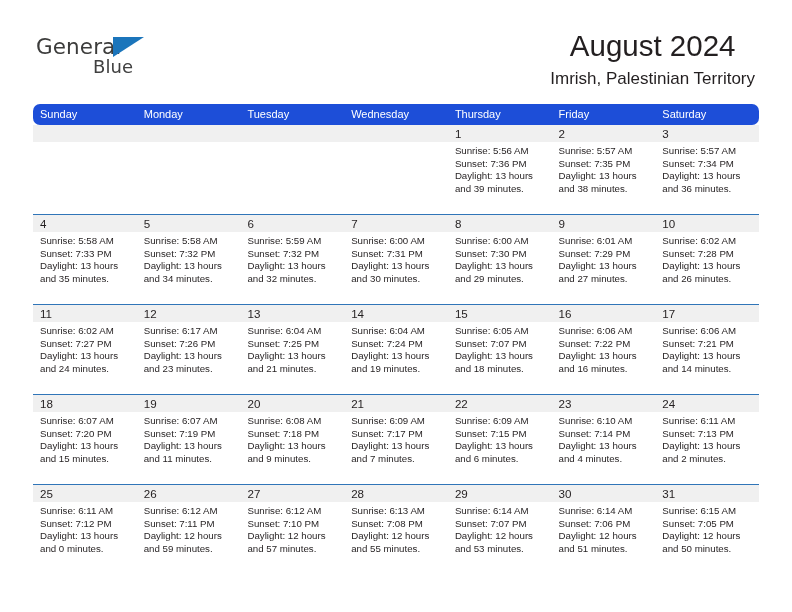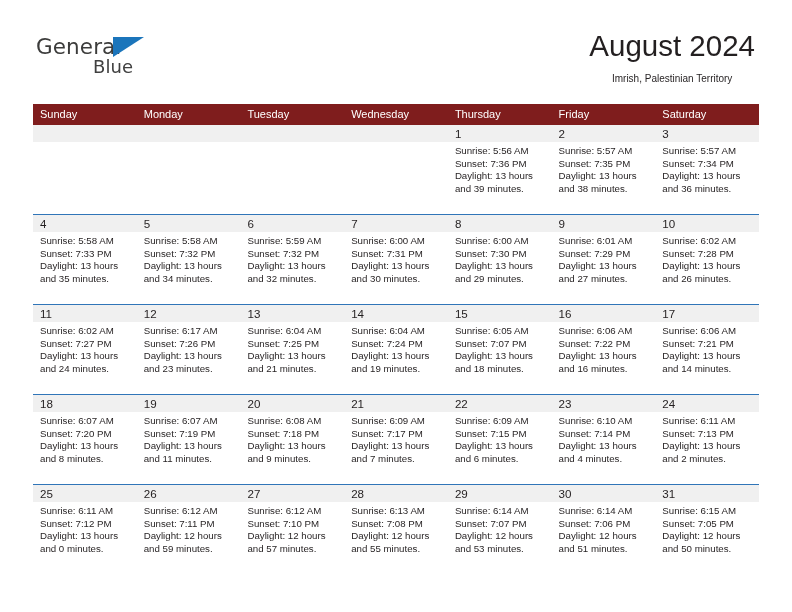--- a/index.html
+++ b/index.html
@@ -71,41 +71,42 @@
     text-align: center;
   }
   .cal-title {
     font-size: 29.5px;
     font-weight: 400;
     color: #231f20;
     line-height: 36px;
     white-space: nowrap;
   }
   .cal-subtitle {
-    font-size: 10px;
+    font-size: 17px;
     font-weight: 400;
     color: #231f20;
     line-height: 22px;
     margin-top: 4px;
     white-space: nowrap;
   }
 
   
   .calendar {
     position: absolute;
     left: 33px;
     top: 104px;
     width: 726px;
   }
 
   .weekday-row {
     display: flex;
     width: 100%;
-    background: #7f1d1d;
+    background: #1d4ed8;
     height: 21px;
+    border-radius: 7px;
   }
   .weekday-cell {
     flex: 1 1 0;
     color: #ffffff;
     font-size: 11px;
     line-height: 21px;
     padding-left: 7px;
     white-space: nowrap;
     overflow: hidden;
   }
@@ -373,21 +374,21 @@
       </div>
     </div>
 
     <div class="week-row">
       <div class="day-cell">
         <div class="day-number-strip">18</div>
         <div class="day-info">
           <div>Sunrise: 6:07 AM</div>
           <div>Sunset: 7:20 PM</div>
           <div>Daylight: 13 hours</div>
-          <div>and 8 minutes.</div>
+          <div>and 15 minutes.</div>
         </div>
       </div>
       <div class="day-cell">
         <div class="day-number-strip">19</div>
         <div class="day-info">
           <div>Sunrise: 6:07 AM</div>
           <div>Sunset: 7:19 PM</div>
           <div>Daylight: 13 hours</div>
           <div>and 11 minutes.</div>
         </div>

